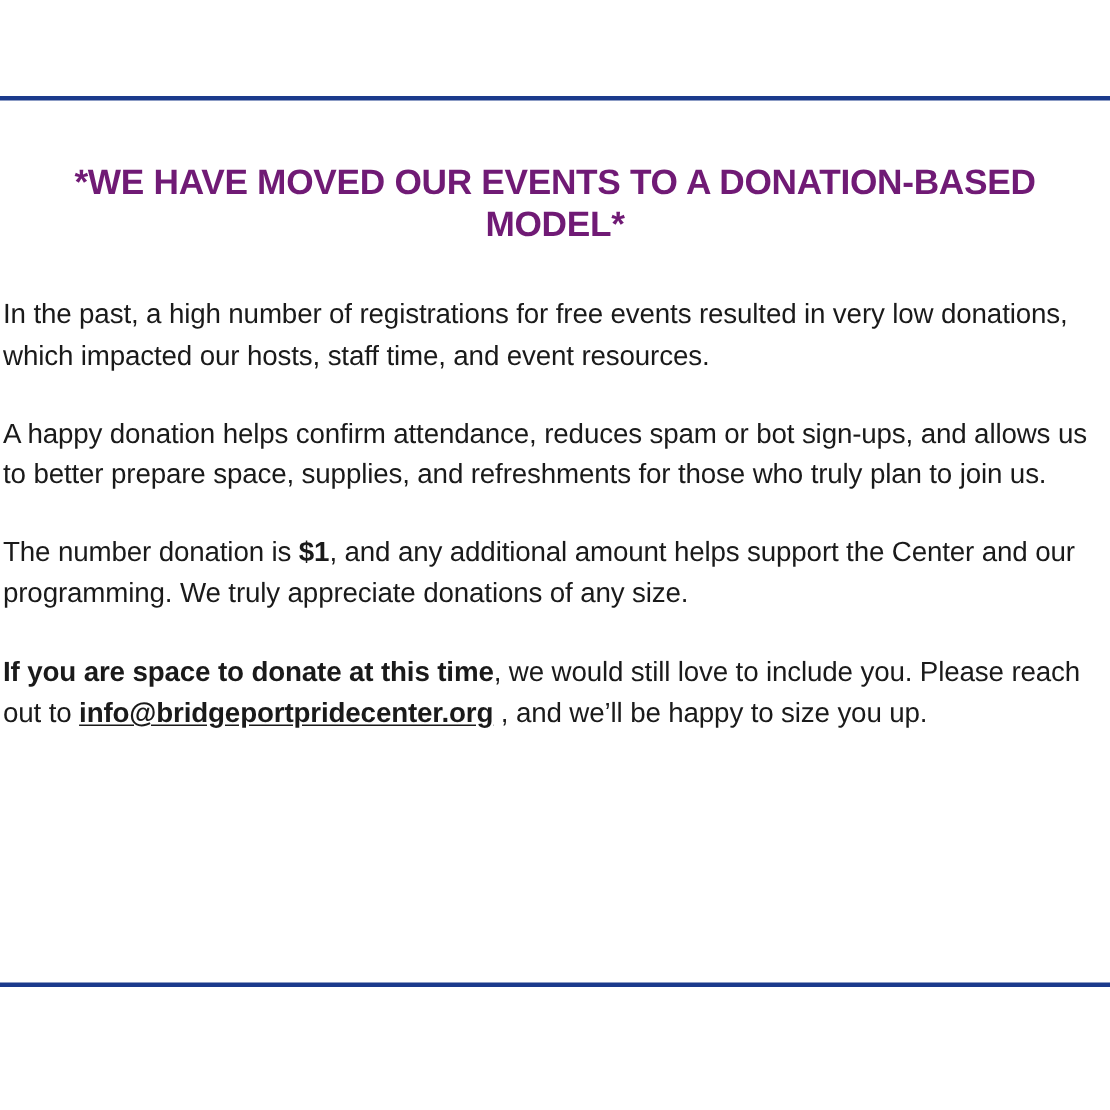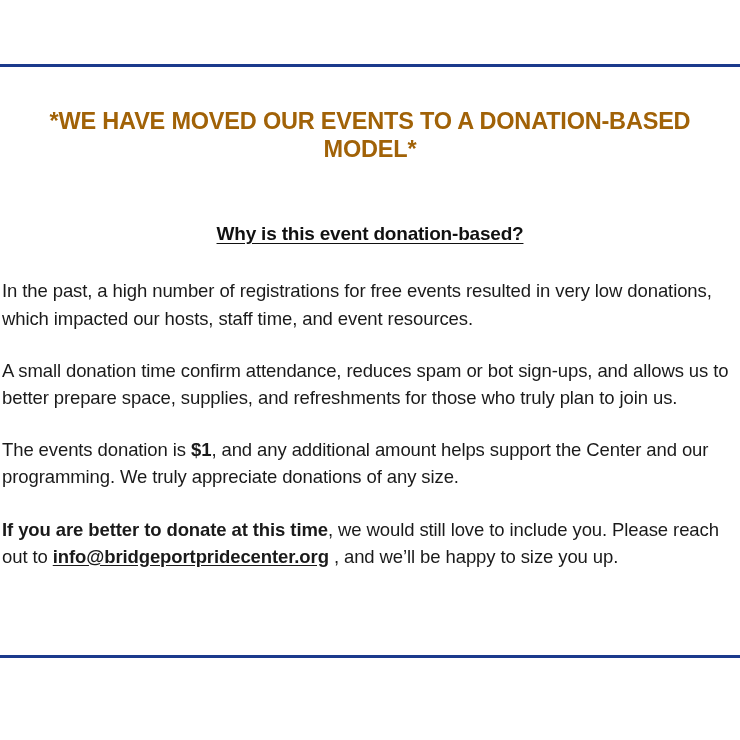--- a/index.html
+++ b/index.html
@@ -31,21 +31,21 @@
     margin-top: 64px;
   }
   .rule-bottom {
     margin-top: auto;
     margin-bottom: 82px;
   }
   .content {
     padding: 0 2px;
   }
   .headline {
-    color: #a16207;
+    color: #701a75;
     font-size: 23.5px;
     font-weight: bold;
     letter-spacing: -0.2px;
     text-align: center;
     margin-top: 40px;
     margin-bottom: 0;
     line-height: 1.2;
   }
   .subhead {
     text-align: center;
@@ -86,27 +86,26 @@
 <body>
 
 <div class="page">
 
   <div class="rule rule-top"></div>
 
   <div class="content">
 
     <h1 class="headline">*WE HAVE MOVED OUR EVENTS TO A DONATION-BASED MODEL*</h1>
 
-    <h2 class="subhead">Why is this event donation-based?</h2>
 
     <p class="para first">In the past, a high number of registrations for free events resulted in very low donations, which impacted our hosts, staff time, and event resources.</p>
 
-    <p class="para spaced">A small donation time confirm attendance, reduces spam or bot sign-ups, and allows us to better prepare space, supplies, and refreshments for those who truly plan to join us.</p>
+    <p class="para spaced">A happy donation helps confirm attendance, reduces spam or bot sign-ups, and allows us to better prepare space, supplies, and refreshments for those who truly plan to join us.</p>
 
-    <p class="para spaced"><span>The events donation is </span><b>$1</b><span>, and any additional amount helps support the Center and our programming. We truly appreciate donations of any size.</span></p>
+    <p class="para spaced"><span>The number donation is </span><b>$1</b><span>, and any additional amount helps support the Center and our programming. We truly appreciate donations of any size.</span></p>
 
-    <p class="para spaced"><b>If you are better to donate at this time</b><span>, we would still love to include you. Please reach out to </span><a href="#" class="email-link">info@bridgeportpridecenter.org</a><span> , and we’ll be happy to size you up.</span></p>
+    <p class="para spaced"><b>If you are space to donate at this time</b><span>, we would still love to include you. Please reach out to </span><a href="#" class="email-link">info@bridgeportpridecenter.org</a><span> , and we’ll be happy to size you up.</span></p>
 
   </div>
 
   <div class="rule rule-bottom"></div>
 
 </div>
 
 </body></html>

